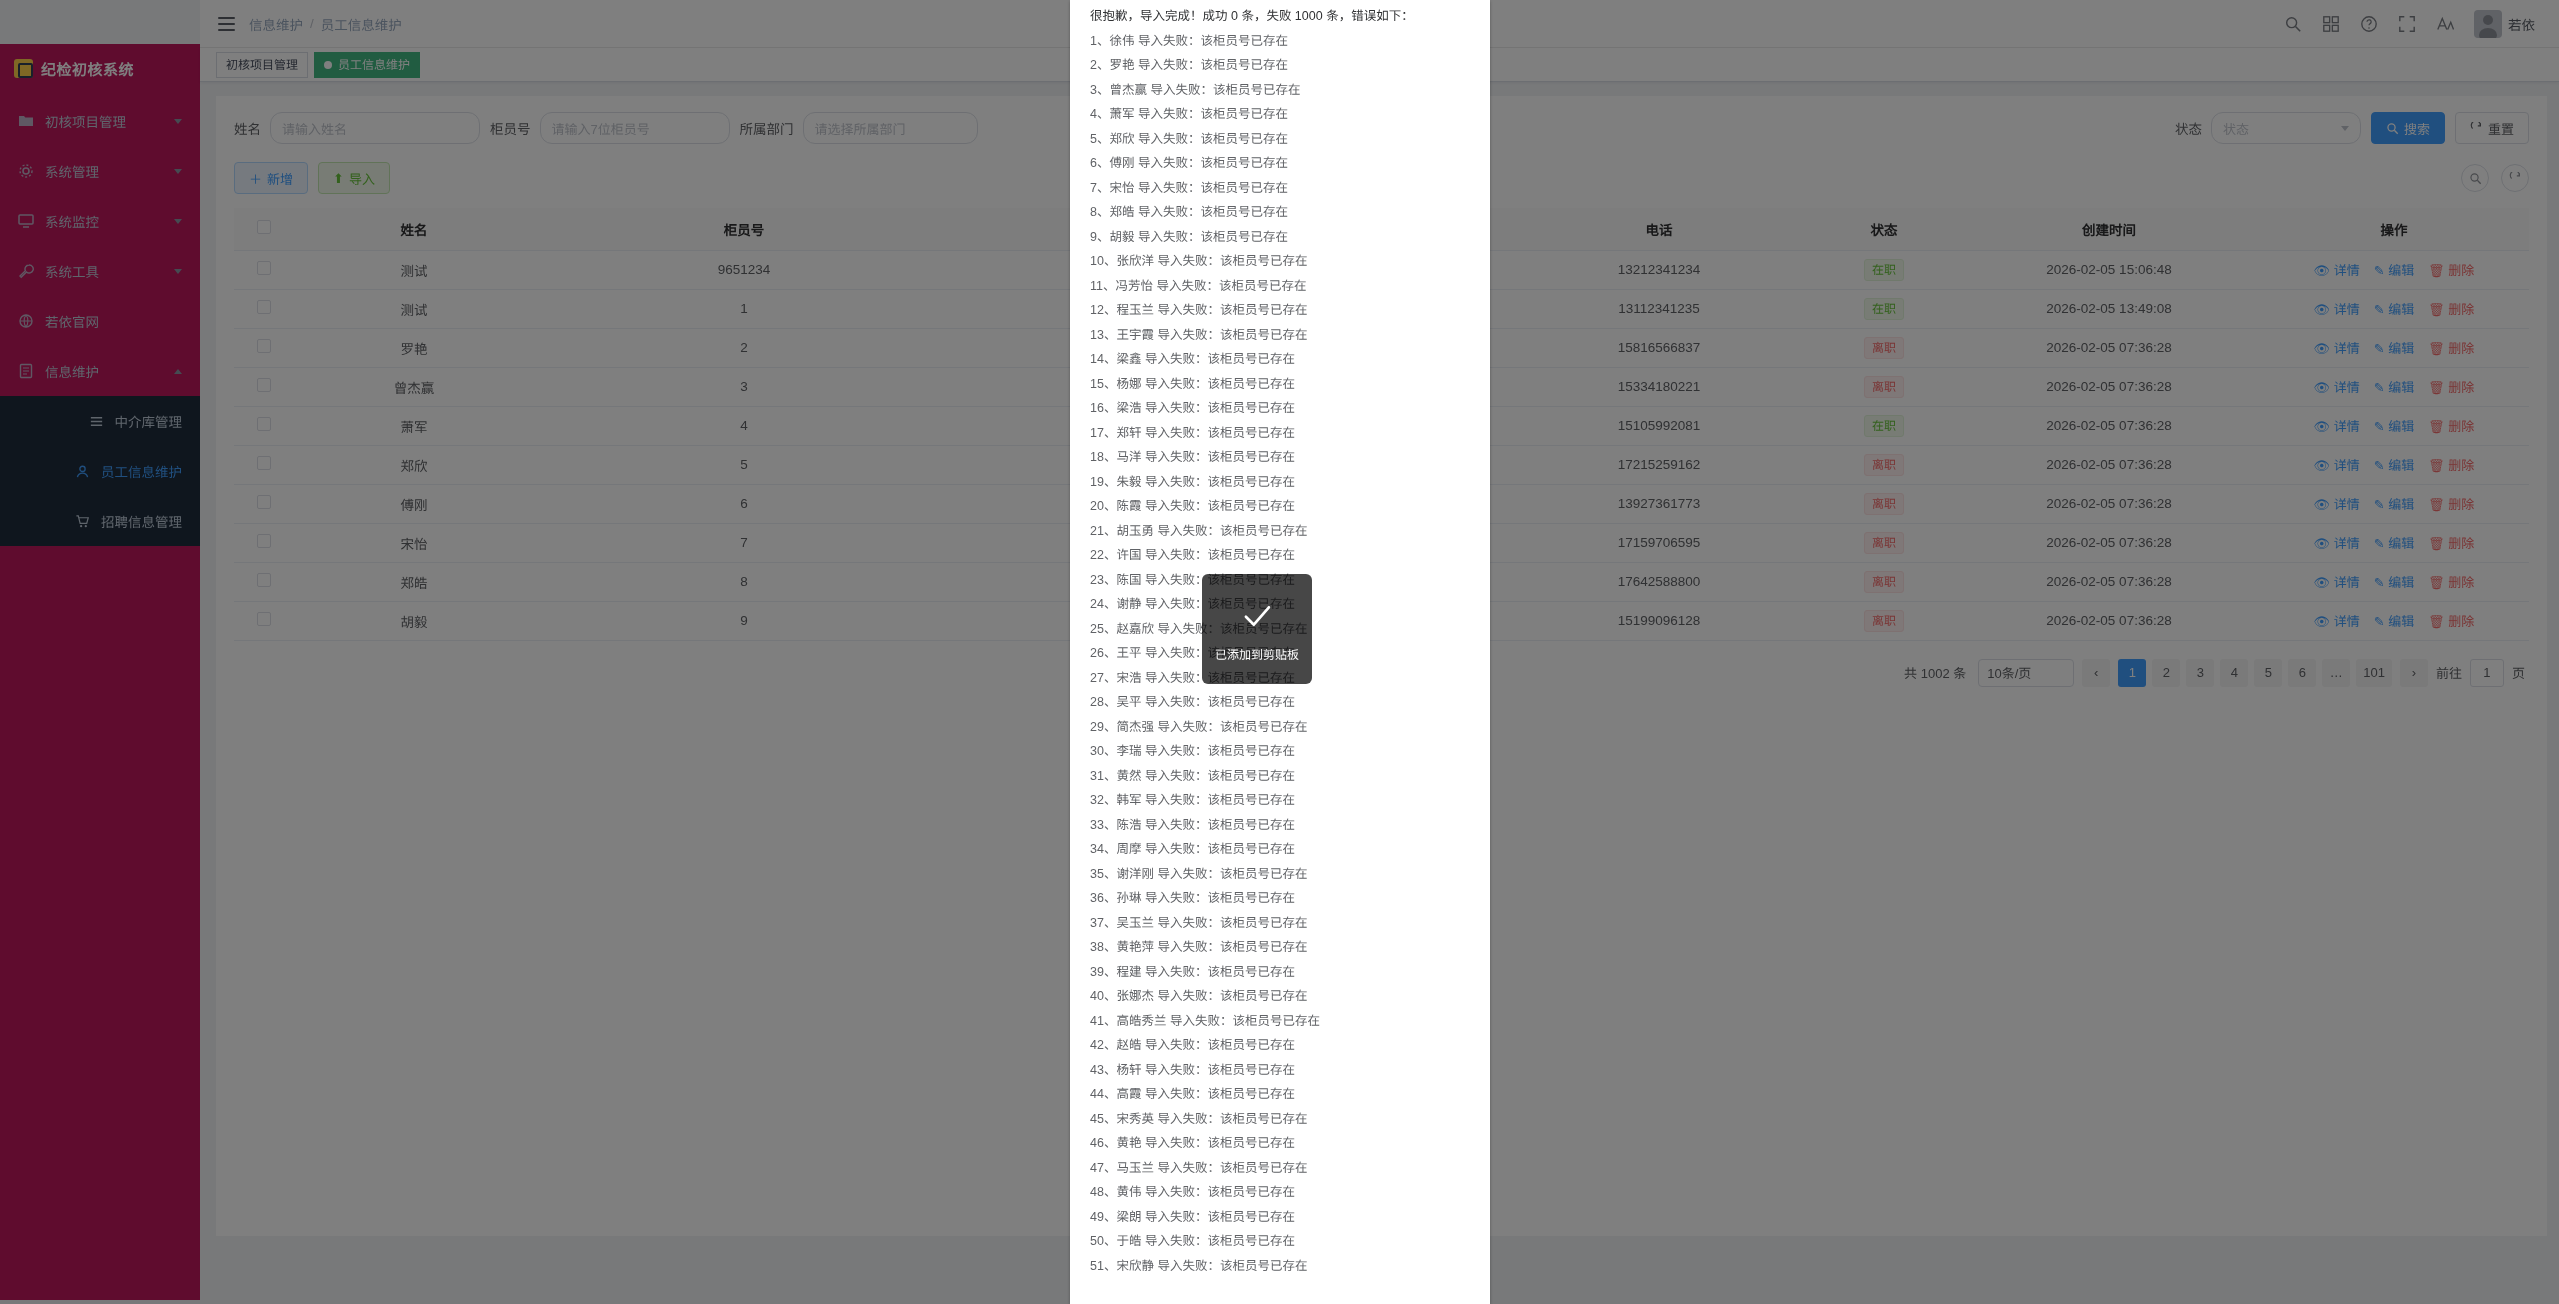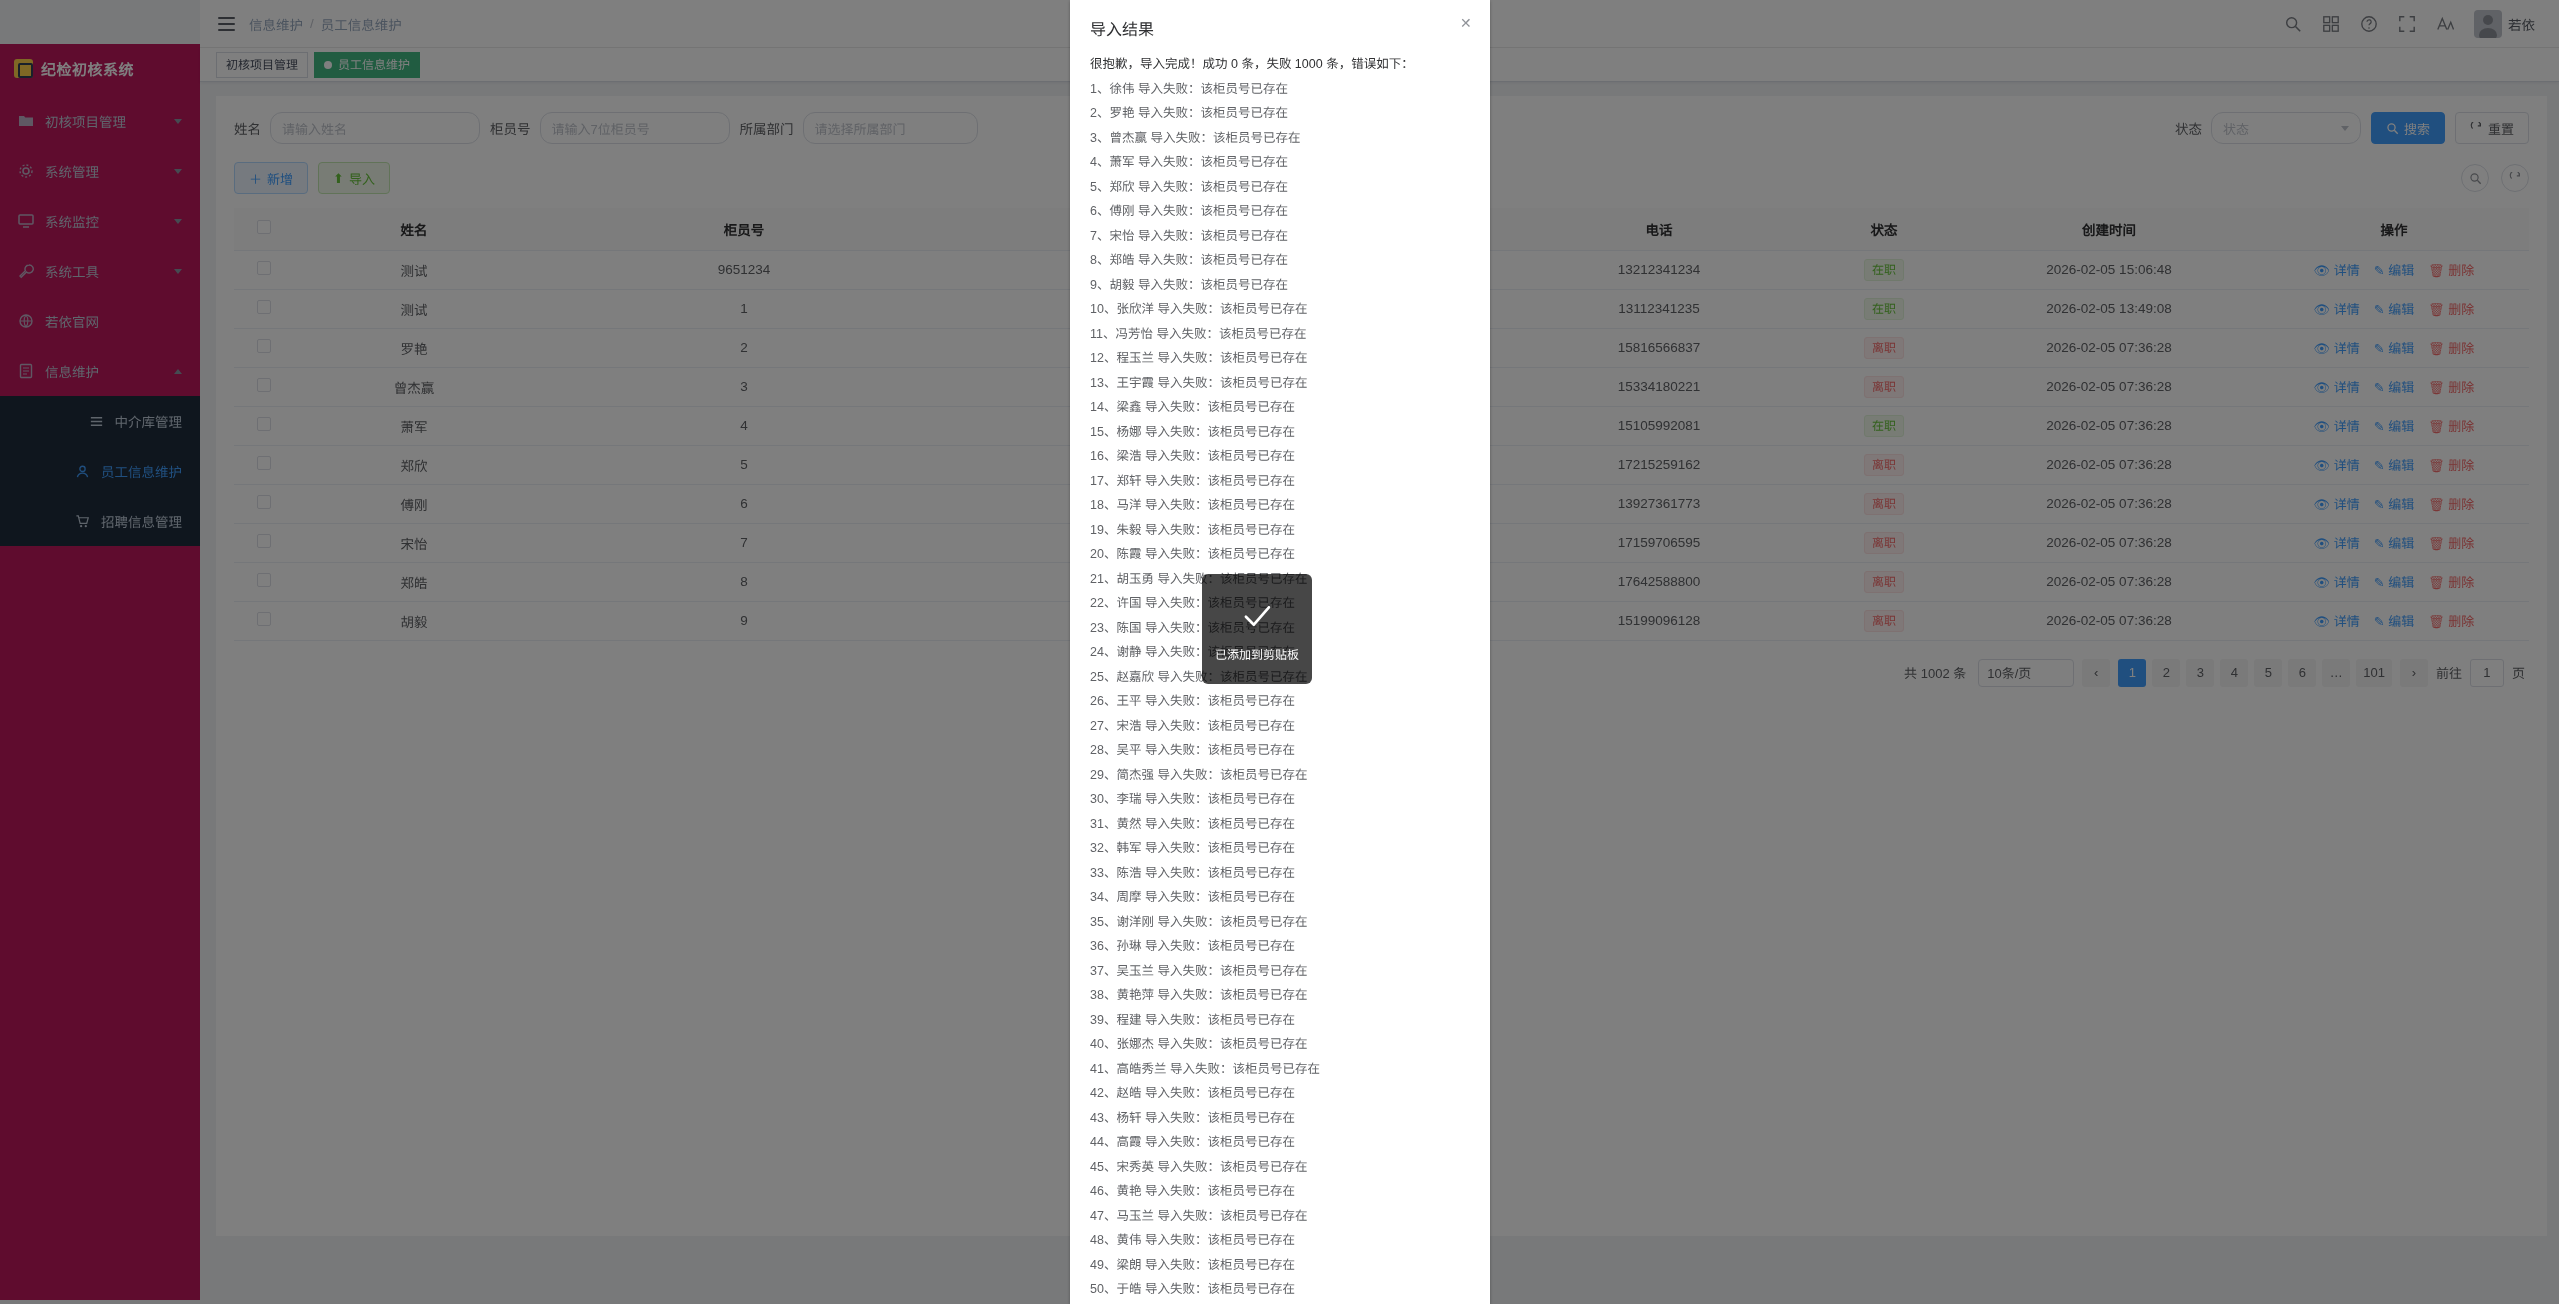--- a/index.html
+++ b/index.html
@@ -626,24 +626,20 @@
           <span>页</span>
         </div>
 
       </div>
     </div>
   </div>
 
   <div class="overlay"></div>
 
   <div class="dialog">
-    <div class="dialog-head">
-      <div class="dialog-title">导入结果</div>
-      <div class="dialog-close">✕</div>
-    </div>
     <div class="dialog-body">
       <div class="lead">很抱歉，导入完成！成功 0 条，失败 1000 条，错误如下：</div>
       <div id="error-list">
           <div class="err-line">1、徐伟 导入失败：该柜员号已存在</div>
           <div class="err-line">2、罗艳 导入失败：该柜员号已存在</div>
           <div class="err-line">3、曾杰赢 导入失败：该柜员号已存在</div>
           <div class="err-line">4、萧军 导入失败：该柜员号已存在</div>
           <div class="err-line">5、郑欣 导入失败：该柜员号已存在</div>
           <div class="err-line">6、傅刚 导入失败：该柜员号已存在</div>
           <div class="err-line">7、宋怡 导入失败：该柜员号已存在</div>

